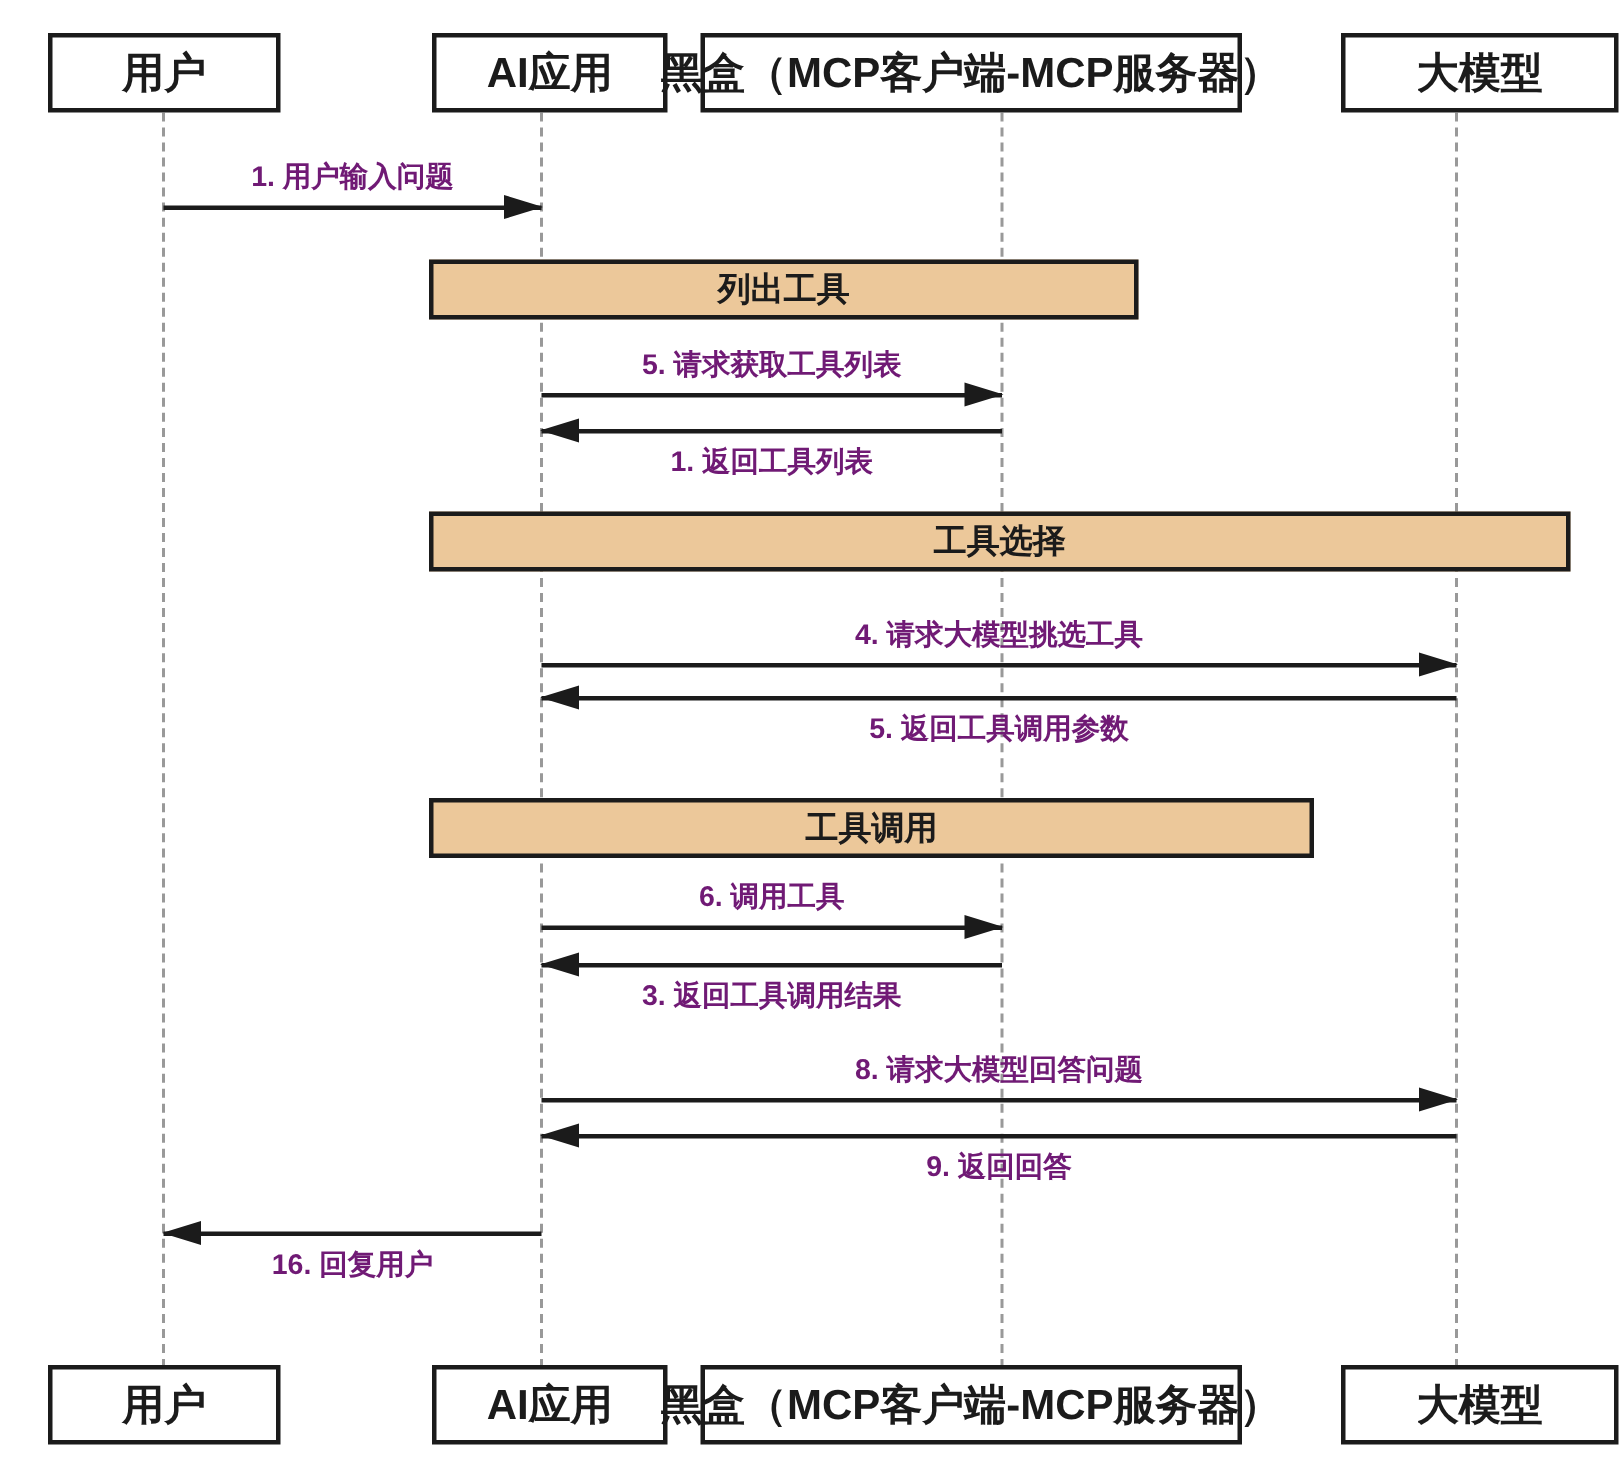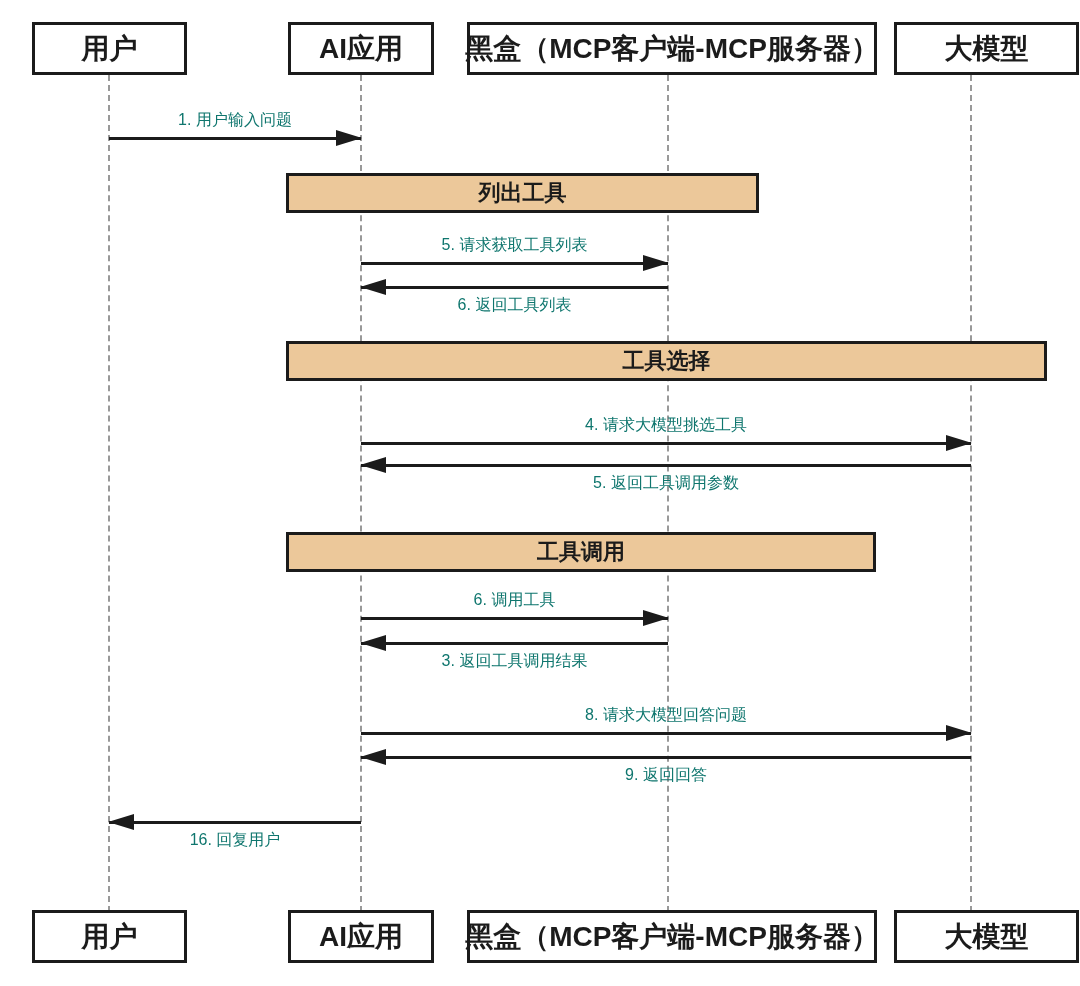--- a/index.html
+++ b/index.html
@@ -15,41 +15,41 @@
   .ll-llm{left:970px;}
   
   .pbox{
     position:absolute;height:53px;box-sizing:border-box;background:#ffffff;
     border:3px solid #1b1b1b;display:flex;align-items:center;justify-content:center;
     font-size:28px;font-weight:bold;white-space:nowrap;
   }
   .row-top{top:22px;}
   .row-bottom{top:910px;}
   .p-user{left:32px;width:155px;}
-  .p-ai{left:288px;width:146px;}
-  .p-bb{left:467px;width:410px;}
+  .p-ai{left:288px;width:157px;}
+  .p-bb{left:467px;width:361px;}
   .p-llm{left:894px;width:185px;}
   
   .sbox{
     position:absolute;height:40px;box-sizing:border-box;background:#ecc89a;
     border:3px solid #1b1b1b;display:flex;align-items:center;justify-content:center;
     font-size:22px;font-weight:bold;
   }
   .s1{left:286px;width:473px;top:173px;}
   .s2{left:286px;width:761px;top:341px;}
   .s3{left:286px;width:590px;top:532px;}
   
   .msg{position:absolute;height:0;}
   .msg .line{position:absolute;left:0;right:0;top:-1px;height:3px;background:#1b1b1b;}
   .msg .head-right{position:absolute;right:-1px;top:-8px;width:0;height:0;
     border-left:26px solid #1b1b1b;border-top:8px solid transparent;border-bottom:8px solid transparent;}
   .msg .head-left{position:absolute;left:-1px;top:-8px;width:0;height:0;
     border-right:26px solid #1b1b1b;border-top:8px solid transparent;border-bottom:8px solid transparent;}
   .mlabel{position:absolute;left:0;width:100%;text-align:center;
-    font-size:16px;font-weight:normal;white-space:nowrap;color:#0f766e;}
+    font-size:19px;font-weight:bold;white-space:nowrap;color:#701a75;}
   .above{bottom:7px;}
   .below{top:8px;}
   .m1{left:109px;width:252px;top:138px;}
   .m2{left:361px;width:307px;top:263px;}
   .m3{left:361px;width:307px;top:287px;}
   .m4{left:361px;width:610px;top:443px;}
   .m5{left:361px;width:610px;top:465px;}
   .m6{left:361px;width:307px;top:618px;}
   .m7{left:361px;width:307px;top:643px;}
   .m8{left:361px;width:610px;top:733px;}
@@ -88,21 +88,21 @@
 
   <div class="msg m2">
     <div class="mlabel above">5. 请求获取工具列表</div>
     <div class="line"></div>
     <div class="head-right"></div>
   </div>
 
   <div class="msg m3">
     <div class="line"></div>
     <div class="head-left"></div>
-    <div class="mlabel below">6. 返回工具列表</div>
+    <div class="mlabel below">1. 返回工具列表</div>
   </div>
 
   <div class="msg m4">
     <div class="mlabel above">4. 请求大模型挑选工具</div>
     <div class="line"></div>
     <div class="head-right"></div>
   </div>
 
   <div class="msg m5">
     <div class="line"></div>

